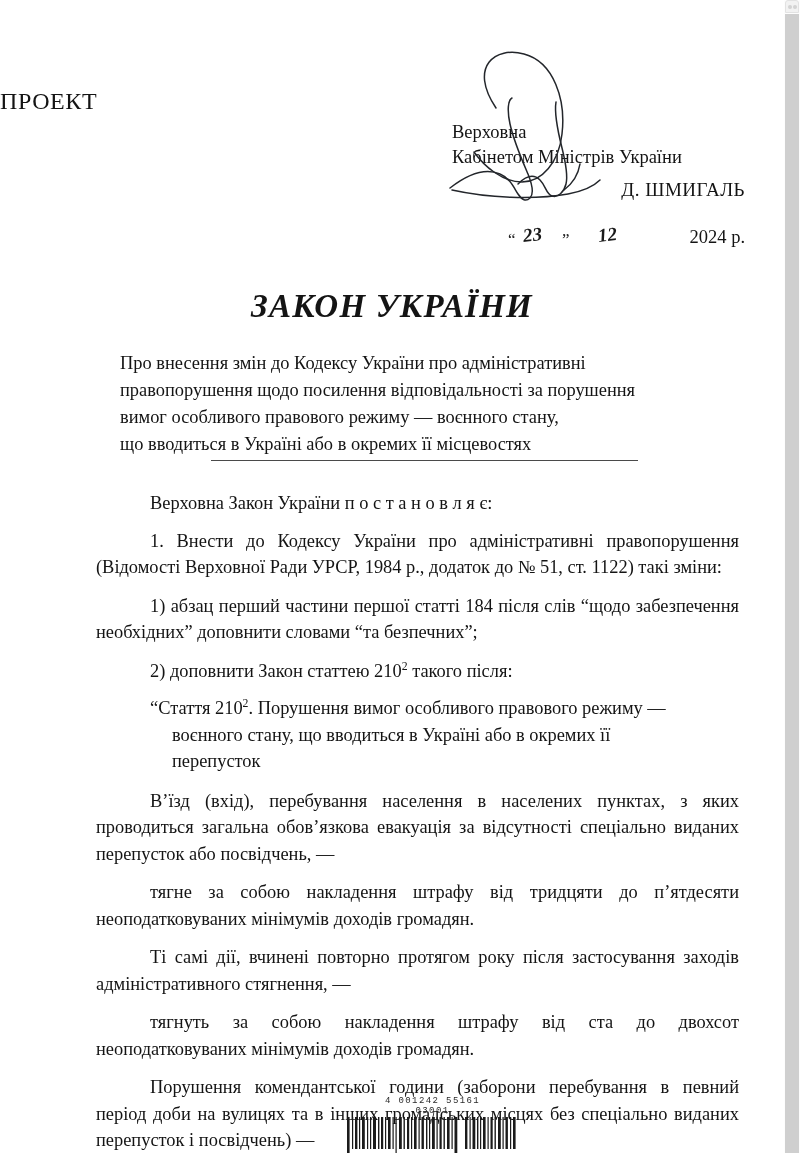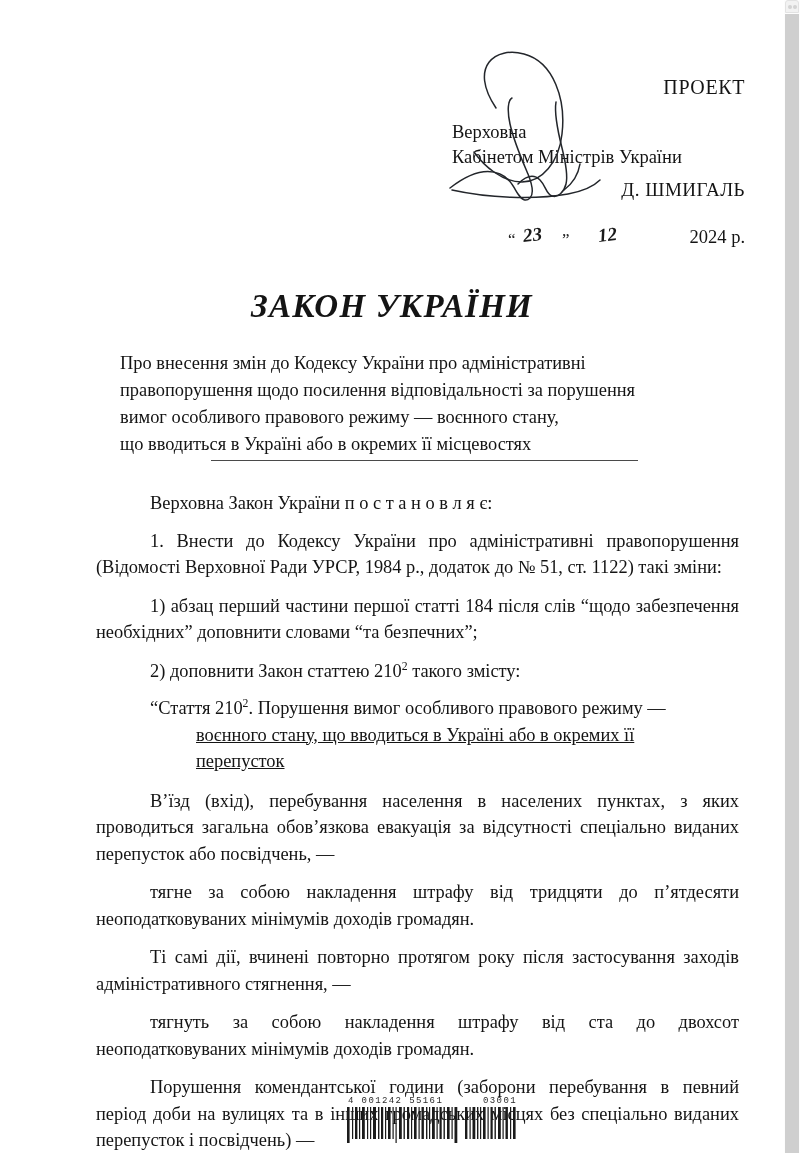--- a/index.html
+++ b/index.html
@@ -69,24 +69,23 @@
   
   .header {
     position: absolute;
     left: 0;
     top: 76px;
     width: 784px;
   }
   .project-label {
     position: absolute;
     left: 0;
-    top: 0;
+    top: 12px;
     width: 745px;
-    text-align: right;
-    font-size: 20px;
+    font-size: 24px;
     letter-spacing: 0.6px;
   }
   .submitted-by {
     position: absolute;
     left: 452px;
     top: 44px;
     font-size: 18.5px;
     line-height: 25px;
     white-space: nowrap;
   }
@@ -202,23 +201,22 @@
   .para:last-child { margin-bottom: 0; }
 
   
   .article-head {
     margin: 0 0 13px 0;
     text-indent: 54px;
     text-align: left;
   }
   .article-head .cont {
     display: block;
-    margin-left: 100px;
+    margin-left: 76px;
     text-indent: 0;
-    text-decoration: underline;
   }
 
   sup {
     font-size: 0.64em;
     vertical-align: super;
     line-height: 0;
   }
 
   
   .barcode-wrap {
@@ -231,20 +229,21 @@
   .barcode-digits {
     font-family: "Liberation Mono", "DejaVu Sans Mono", monospace;
     font-size: 9px;
     letter-spacing: 1.4px;
     color: #2a2a2a;
     margin-bottom: 1px;
     display: flex;
     justify-content: space-between;
     padding: 0 3px;
     box-sizing: border-box;
+    flex-direction: column;
   }
   .barcode-bars {
     height: 36px;
     width: 100%;
     display: block;
   }
 </style>
 </head>
 <body>
 
@@ -292,21 +291,21 @@
   <div class="divider"></div>
 
   <div class="body-text">
 
     <p class="para tight">Верховна Закон України п о с т а н о в л я є:</p>
 
     <p class="para">1. Внести до Кодексу України про адміністративні правопорушення (Відомості Верховної Ради УРСР, 1984 р., додаток до № 51, ст. 1122) такі зміни:</p>
 
     <p class="para">1) абзац перший частини першої статті 184 після слів “щодо забезпечення необхідних” доповнити словами “та безпечних”;</p>
 
-    <p class="para tight"><span>2) доповнити Закон статтею 210</span><sup>2</sup><span> такого змісту:</span></p>
+    <p class="para tight"><span>2) доповнити Закон статтею 210</span><sup>2</sup><span> такого після:</span></p>
 
     <p class="article-head"><span>“Стаття 210</span><sup>2</sup><span>. Порушення вимог особливого правового режиму —</span><span class="cont">воєнного стану, що вводиться в Україні або в окремих її</span><span class="cont">перепусток</span></p>
 
     <p class="para">В’їзд (вхід), перебування населення в населених пунктах, з яких проводиться загальна обов’язкова евакуація за відсутності спеціально виданих перепусток або посвідчень, —</p>
 
     <p class="para">тягне за собою накладення штрафу від тридцяти до п’ятдесяти неоподатковуваних мінімумів доходів громадян.</p>
 
     <p class="para">Ті самі дії, вчинені повторно протягом року після застосування заходів адміністративного стягнення, —</p>
 
     <p class="para">тягнуть за собою накладення штрафу від ста до двохсот неоподатковуваних мінімумів доходів громадян.</p>

